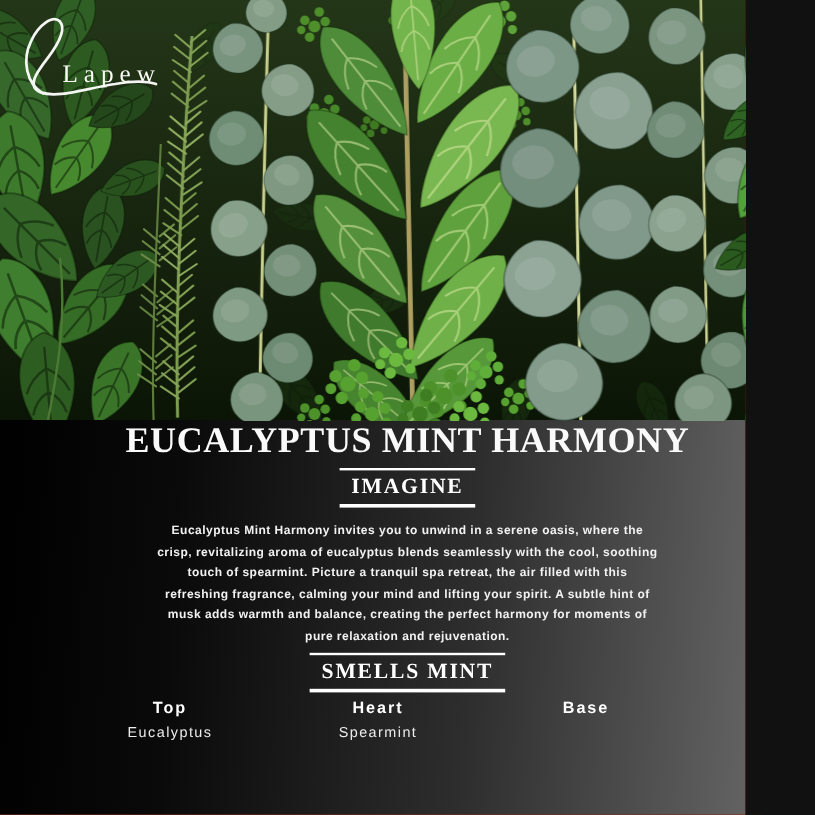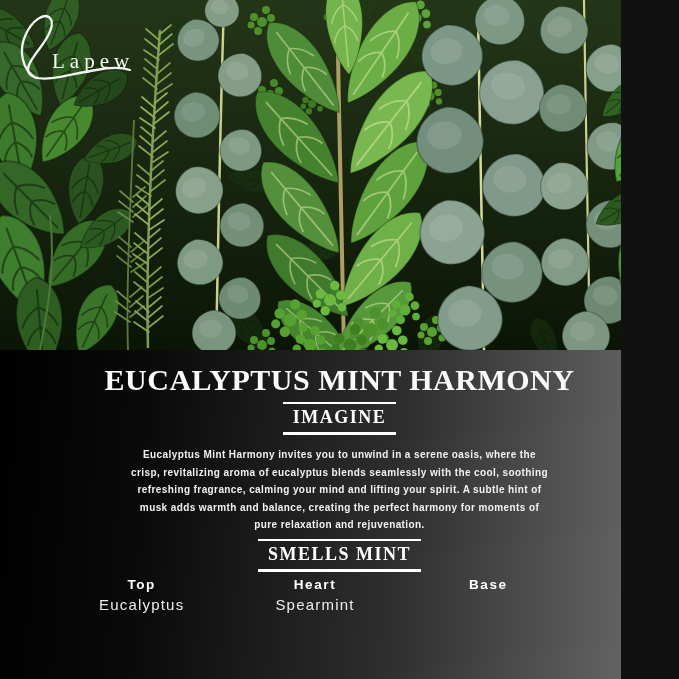--- a/index.html
+++ b/index.html
@@ -3,34 +3,34 @@
 <meta charset="utf-8">
 <style>
   html,body{margin:0;padding:0;background:#111;}
   .poster{position:relative;width:621px;height:679px;overflow:hidden;background:#c2410c;
           font-family:"Liberation Sans","DejaVu Sans",sans-serif;}
   .photo-wrap{position:absolute;left:0;top:0;width:679px;height:350px;}
   .photo-wrap svg{display:block;}
   .panel{position:absolute;left:0;top:350px;width:679px;height:329px;
          background:linear-gradient(94deg,#000000 0%,#0a0a0a 22%,#2e2e2e 58%,#6f6f6f 100%);
          text-align:center;color:#fff;}
-  .title{margin-top:12px;font-family:"Liberation Serif","DejaVu Serif",serif;
+  .title{font-family:"Liberation Serif","DejaVu Serif",serif;
          font-weight:700;font-size:30px;line-height:36px;letter-spacing:0.5px;color:#fafafa;}
   .badge{display:inline-block;padding:2px 10px 4px;border-top:2px solid #fff;border-bottom:3px solid #fff;
          font-family:"Liberation Serif","DejaVu Serif",serif;font-weight:700;font-size:18px;
          line-height:22px;letter-spacing:1.5px;color:#ffffff;}
   .badge-imagine{margin-top:4px;}
   .badge-smells{margin-top:5px;}
   .desc{margin-top:11px;font-size:10px;line-height:17.5px;font-weight:700;
         letter-spacing:0.4px;color:#f2f2f2;}
   .desc div{white-space:nowrap;}
   .notes{display:flex;width:520px;margin:5px 0 0 55px;}
   .note{flex:1;}
   .note-label{font-size:13.5px;font-weight:700;letter-spacing:1.6px;color:#ffffff;line-height:16px;}
-  .note-value{margin-top:4px;font-size:15px;font-weight:400;letter-spacing:1.2px;color:#ececec;line-height:16px;}
+  .note-value{margin-top:4px;font-size:12px;font-weight:400;letter-spacing:1.2px;color:#ececec;line-height:16px;}
 </style>
 </head>
 <body>
 
 <div class="poster">
 
   <div class="photo-wrap">
     <svg width="679" height="350" viewBox="0 0 679 350">
       <defs>
         <linearGradient id="bgg" x1="0" y1="0" x2="0" y2="1">
@@ -213,20 +213,21 @@
 
     <div class="title">EUCALYPTUS MINT HARMONY</div>
 
     <div>
       <span class="badge badge-imagine">IMAGINE</span>
     </div>
 
     <div class="desc">
       <div>Eucalyptus Mint Harmony invites you to unwind in a serene oasis, where the</div>
       <div>crisp, revitalizing aroma of eucalyptus blends seamlessly with the cool, soothing</div>
+      <div>touch of spearmint. Picture a tranquil spa retreat, the air filled with this</div>
       <div>refreshing fragrance, calming your mind and lifting your spirit. A subtle hint of</div>
       <div>musk adds warmth and balance, creating the perfect harmony for moments of</div>
       <div>pure relaxation and rejuvenation.</div>
     </div>
 
     <div>
       <span class="badge badge-smells">SMELLS MINT</span>
     </div>
 
     <div class="notes">

